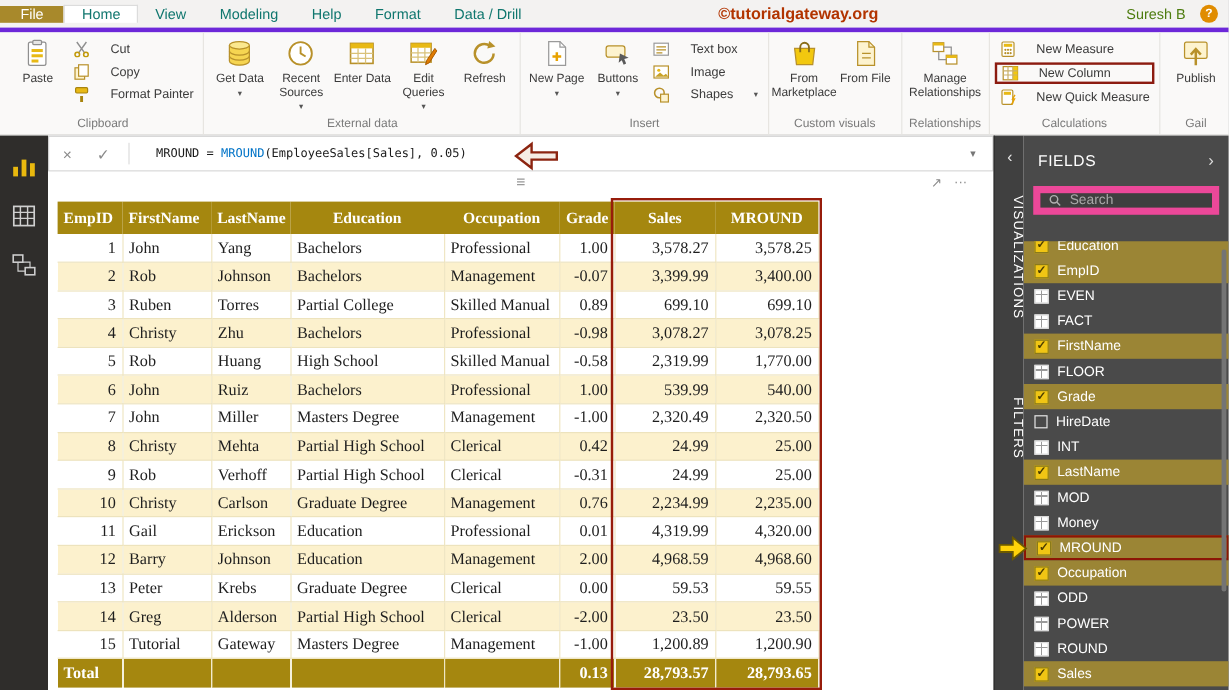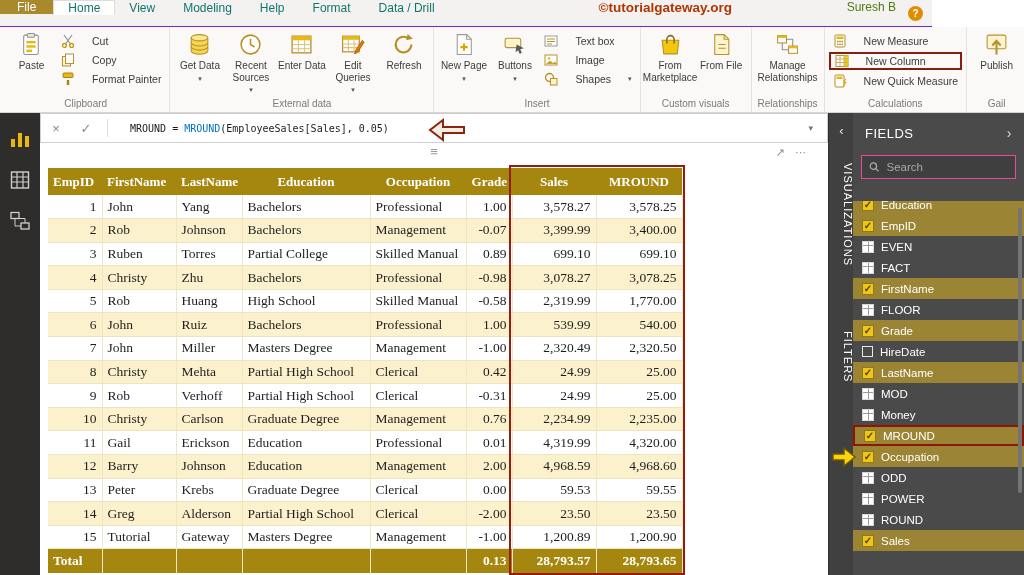--- a/index.html
+++ b/index.html
@@ -1,22 +1,22 @@
 <!DOCTYPE html>
 <html><head>
 <meta charset="utf-8">
 <style>
 *{margin:0;padding:0;box-sizing:border-box}
 html,body{background:#9a9a9a}
 #app{position:relative;width:1024px;height:575px;background:#fff;overflow:hidden;
      font-family:"Liberation Sans",sans-serif;font-size:12px;color:#333}
 
 
-.tabbar{position:absolute;top:0;left:0;width:932px;height:27px;background:#f3f2f1;
-        border-bottom:1px solid #6d28d9;display:flex;align-items:flex-start}
+.tabbar{position:absolute;top:0;left:0;width:1024px;height:27px;background:#f3f2f1;
+        border-bottom:4px solid #6d28d9;display:flex;align-items:center}
 .file-tab{background:#a8892b;color:#fff;padding:0 17px;display:flex;align-items:center;cursor:pointer}
 .tabs{display:flex;align-items:stretch}
 .tab{padding:0 14px;display:flex;align-items:center;color:#0f766e;cursor:pointer}
 .tab.active{background:#fff;border:1px solid #dcdcdc;border-bottom:none}
 .watermark{margin-left:150px;display:flex;align-items:center;color:#b23400;font-weight:bold;font-size:13.5px}
 .user{margin-left:auto;display:flex;align-items:center;color:#4d7c0f}
 .help-badge{width:15px;height:15px;border-radius:50%;background:#e08c00;color:#fff;font-size:10px;
             display:flex;align-items:center;justify-content:center;margin:auto 9px auto 12px;font-weight:bold}
 
 
@@ -68,21 +68,21 @@
 .viz-strip{position:absolute;left:828px;top:113px;width:25px;bottom:0;background:#404040;border-left:1px solid #2e2e2e}
 .strip-chevron{position:absolute;top:10px;left:0;width:25px;text-align:center;color:#e8e8e8;font-size:13px;cursor:pointer}
 .strip-label{position:absolute;left:0;width:25px;display:flex;justify-content:center;
              writing-mode:vertical-rl;font-size:11px;letter-spacing:1px;color:#fff;cursor:pointer}
 .strip-viz{top:50px}.strip-filters{top:218px}
 
 
 .fields-panel{position:absolute;left:853px;top:113px;right:0;bottom:0;background:#4a4a4a}
 .fields-header{height:40px;display:flex;align-items:center;padding:0 12px;color:#fff;font-size:13px;letter-spacing:.5px}
 .fields-chevron{margin-left:auto;color:#ddd;font-size:14px;cursor:pointer}
-.search-box{margin:2px 8px 0;height:24px;border:1px solid #ec4899;background:#3f3f3f;
+.search-box{margin:2px 8px 0;height:24px;border:6px solid #ec4899;background:#3f3f3f;
             display:flex;align-items:center;padding:0 7px;gap:7px}
 .search-box input{background:transparent;border:none;outline:none;color:#ddd;font-size:11.5px;width:100%;
                   font-family:"Liberation Sans",sans-serif}
 .search-box input::placeholder{color:#a8a8a8}
 .fields-list{position:absolute;top:88px;left:0;right:0;bottom:0;overflow:hidden}
 .field-item{height:21px;display:flex;align-items:center;gap:7px;padding:0 6px 0 9px;color:#fff;
             font-size:11.5px;cursor:pointer;white-space:nowrap}
 .field-item.checked{background:#9b8535}
 .field-item.clipped{margin-top:-7px}
 .field-item.highlight{border:2px solid #8c1505}
@@ -619,20 +619,24 @@
           <span class="flabel">FLOOR</span>
         </div>
         <div class="field-item checked">
           <span class="fcheck">✓</span>
           <span class="flabel">Grade</span>
         </div>
         <div class="field-item">
           <span class="fplain"></span>
           <span class="flabel">HireDate</span>
         </div>
+        <div class="field-item">
+          <span class="ficon"></span>
+          <span class="flabel">INT</span>
+        </div>
         <div class="field-item checked">
           <span class="fcheck">✓</span>
           <span class="flabel">LastName</span>
         </div>
         <div class="field-item">
           <span class="ficon"></span>
           <span class="flabel">MOD</span>
         </div>
         <div class="field-item">
           <span class="ficon"></span>

